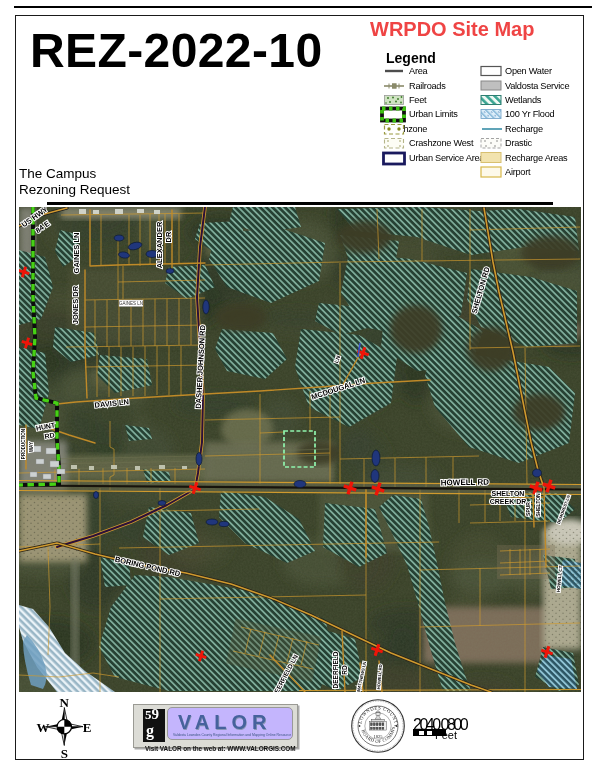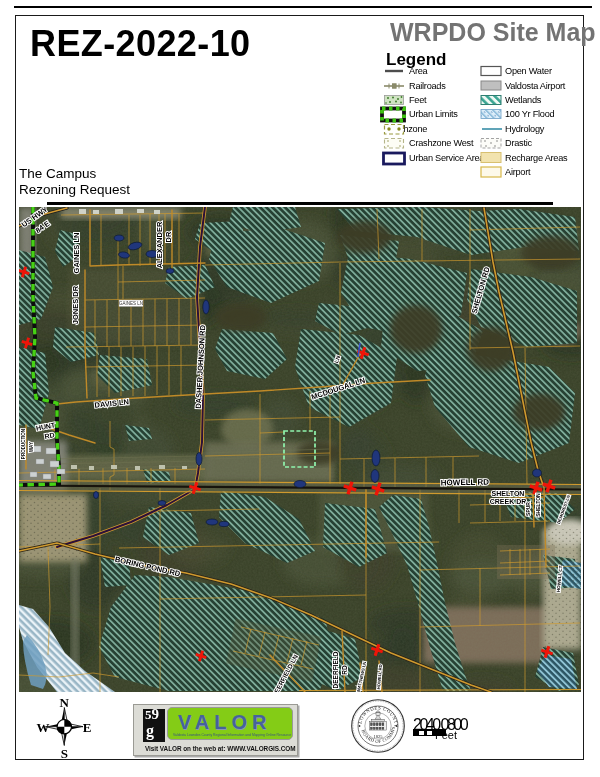--- a/index.html
+++ b/index.html
@@ -1,33 +1,33 @@
 <!DOCTYPE html>
 <html><head><meta charset="utf-8"><style>
 html,body{margin:0;padding:0;width:600px;height:777px;background:#fff;font-family:"Liberation Sans",sans-serif;position:relative;overflow:hidden}
 div{box-sizing:border-box}
 </style></head><body>
 <div style="position:absolute;left:14px;top:6px;width:578px;height:2px;background:#000"></div>
 <div style="position:absolute;left:15px;top:15px;width:569px;height:745px;border:1.5px solid #1a1a1a"></div>
-<div style="position:absolute;left:30px;top:23px;font-size:36px;font-weight:bold;letter-spacing:0.4px;color:#000">REZ-2022-10</div>
-<div style="position:absolute;left:390px;top:18px;font-size:25px;font-weight:bold;color:#737373">WRPDO Site Map</div>
-<div style="position:absolute;left:386px;top:50px;font-size:17px;font-weight:bold;color:#000">Legend</div>
+<div style="position:absolute;left:30px;top:23px;font-size:48px;font-weight:bold;letter-spacing:0.4px;color:#000">REZ-2022-10</div>
+<div style="position:absolute;left:370px;top:18px;font-size:20px;font-weight:bold;color:#ef4444">WRPDO Site Map</div>
+<div style="position:absolute;left:386px;top:50px;font-size:14px;font-weight:bold;color:#000">Legend</div>
 <div style="position:absolute;left:0;top:0;font-size:9.2px;letter-spacing:-0.25px;color:#000">
 <div style="position:absolute;left:409px;top:66px;white-space:nowrap">Area</div>
 <div style="position:absolute;left:409px;top:81px;white-space:nowrap">Railroads</div>
 <div style="position:absolute;left:409px;top:95px;white-space:nowrap">Feet</div>
 <div style="position:absolute;left:409px;top:109px;white-space:nowrap">Urban Limits</div>
 <div style="position:absolute;left:385px;top:124px;white-space:nowrap">Crashzone</div>
 <div style="position:absolute;left:409px;top:138px;white-space:nowrap">Crashzone West</div>
 <div style="position:absolute;left:409px;top:153px;white-space:nowrap">Urban Service Area</div>
 <div style="position:absolute;left:505px;top:66px;white-space:nowrap">Open Water</div>
-<div style="position:absolute;left:505px;top:81px;white-space:nowrap">Valdosta Airport</div>
+<div style="position:absolute;left:505px;top:81px;white-space:nowrap">Valdosta Service</div>
 <div style="position:absolute;left:505px;top:95px;white-space:nowrap">Wetlands</div>
 <div style="position:absolute;left:505px;top:109px;white-space:nowrap">100 Yr Flood</div>
-<div style="position:absolute;left:505px;top:124px;white-space:nowrap">Hydrology</div>
+<div style="position:absolute;left:505px;top:124px;white-space:nowrap">Recharge</div>
 <div style="position:absolute;left:505px;top:138px;white-space:nowrap">Drastic</div>
 <div style="position:absolute;left:505px;top:153px;white-space:nowrap">Recharge Areas</div>
 <div style="position:absolute;left:505px;top:167px;white-space:nowrap">Airport</div>
 </div>
 <svg style="position:absolute;left:0;top:0" width="600" height="200" viewBox="0 0 600 200">
 <defs>
 <pattern id="lgwet" width="5.5" height="5.5" patternUnits="userSpaceOnUse" patternTransform="rotate(-45)">
         <rect width="5.5" height="5.5" fill="#eef8f3"></rect>
         <rect width="2.6" height="5.5" fill="#3aa593"></rect>
       </pattern>
@@ -560,26 +560,26 @@
       <polygon points="36.3,53.5 40.3,34.7 36.3,34.7" fill="#000"></polygon>
 <polygon points="17.5,34.7 36.3,30.7 36.3,34.7" fill="#000"></polygon>
       <polygon points="17.5,34.7 36.3,38.7 36.3,34.7" fill="#fff" stroke="#000" stroke-width="0.8"></polygon>
 <polygon points="55,34.7 36.3,30.7 36.3,34.7" fill="#fff" stroke="#000" stroke-width="0.8"></polygon>
       <polygon points="55,34.7 36.3,38.7 36.3,34.7" fill="#000"></polygon>
 <circle cx="36.3" cy="34.7" r="7.2" fill="#fff" stroke="#000" stroke-width="1.2"></circle>
 <path d="M36.3,34.7 L36.3,27.5 A7.2,7.2 0 0 1 43.5,34.7 Z" fill="#000"></path>
 <path d="M36.3,34.7 L36.3,41.9 A7.2,7.2 0 0 1 29.1,34.7 Z" fill="#000"></path>
 </g>
   </svg>
-<div style="position:absolute;left:133px;top:704px;width:165px;height:52px;background:#dcdcd6;border:1px solid #9a9a94;box-shadow:1.5px 1.5px 0 #aaa">
+<div style="position:absolute;left:133px;top:704px;width:165px;height:44px;background:#dcdcd6;border:1px solid #9a9a94;box-shadow:1.5px 1.5px 0 #aaa">
 <div style="position:absolute;left:9px;top:4px;width:22px;height:33px;background:#111;overflow:hidden">
       <span style="position:absolute;left:2px;top:-3px;color:#fff;font-size:13px;font-weight:bold;font-family:'Liberation Serif',serif">5<span style="font-size:15px">9</span></span>
       <span style="position:absolute;left:3px;top:13px;color:#fff;font-size:16px;font-weight:bold;font-family:'Liberation Serif',serif">g</span>
     </div>
-<div style="position:absolute;left:33px;top:2px;width:126px;height:33px;background:#84cc16;border:1px solid #999;border-radius:5px">
+<div style="position:absolute;left:33px;top:2px;width:126px;height:33px;background:#c4b5fd;border:1px solid #999;border-radius:5px">
 <div style="position:absolute;left:10px;top:3px;font-size:20px;font-weight:bold;letter-spacing:5px;color:#46629c;text-shadow:0.6px 0.6px 0 #8a97b5">VALOR</div>
 <div style="position:absolute;left:5px;top:25px;font-size:3.4px;color:#3a5580;white-space:nowrap">Valdosta Lowndes County Regional Information and Mapping Online Resource</div>
 </div>
 <div style="position:absolute;left:11px;top:40px;font-size:6.4px;font-weight:bold;color:#111;white-space:nowrap;letter-spacing:-0.05px">Visit VALOR on the web at: WWW.VALORGIS.COM</div>
 </div>
 <svg style="position:absolute;left:350px;top:698px" width="56" height="56" viewBox="0 0 56 56">
 <circle cx="28" cy="28" r="26.3" fill="#fff" stroke="#333" stroke-width="1.1"></circle>
 <circle cx="28" cy="28" r="25" fill="none" stroke="#555" stroke-width="0.5" stroke-dasharray="0.8 0.9"></circle>
 <circle cx="28" cy="28" r="20" fill="none" stroke="#444" stroke-width="0.7"></circle>
     <circle cx="28" cy="28" r="13.2" fill="none" stroke="#555" stroke-width="0.45"></circle>

